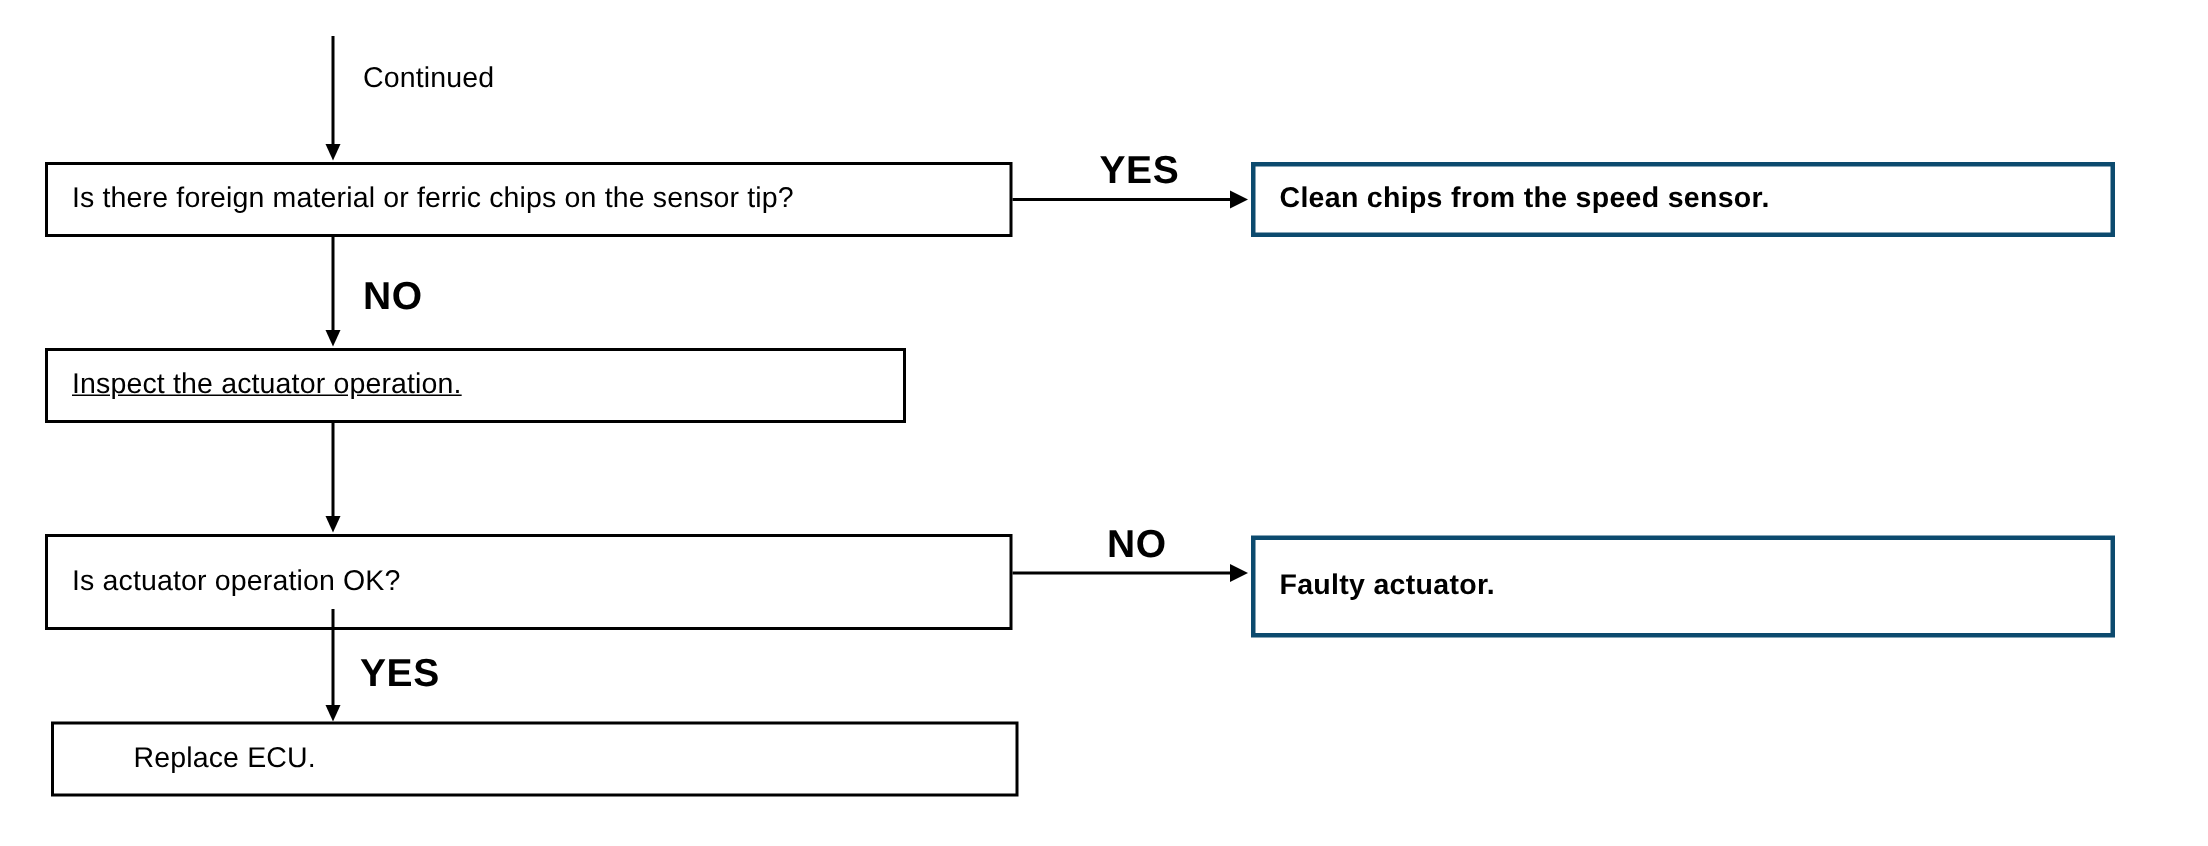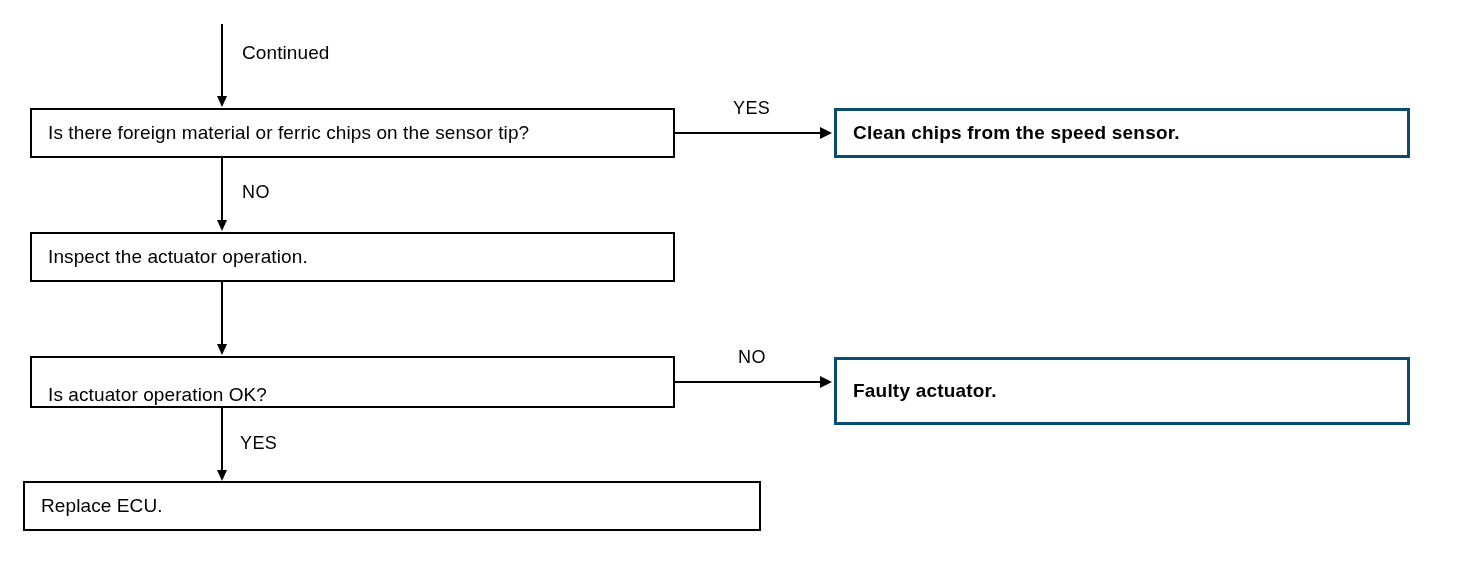--- a/index.html
+++ b/index.html
@@ -67,22 +67,22 @@
     width: 0;
     height: 0;
     border-top: 6px solid transparent;
     border-bottom: 6px solid transparent;
     border-left: 12px solid #000000;
   }
 
   
   .edge-label {
     position: absolute;
-    font-size: 18px;
-    font-weight: normal;
+    font-size: 26px;
+    font-weight: bold;
     color: #000000;
     white-space: nowrap;
     letter-spacing: 0.4px;
   }
   .flow-label {
     position: absolute;
     font-size: 19px;
     color: #000000;
     white-space: nowrap;
     letter-spacing: 0.1px;
@@ -106,40 +106,40 @@
   <div class="edge-label" style="left:733px; top:98px;">YES</div>
 
   <div class="box heavy" style="left:834px; top:108px; width:576px; height:50px;">
     <span class="box-text">Clean chips from the speed sensor.</span>
   </div>
 
   <div class="vline" style="left:221px; top:158px; height:64px;"></div>
   <div class="arrow-down" style="left:217px; top:220px;"></div>
   <div class="edge-label" style="left:242px; top:182px;">NO</div>
 
-  <div class="box" style="left:30px; top:232px; width:645px; height:50px;">
+  <div class="box" style="left:30px; top:232px; width:574px; height:50px;text-decoration:underline;">
     <span class="box-text">Inspect the actuator operation.</span>
   </div>
 
   <div class="vline" style="left:221px; top:282px; height:64px;"></div>
   <div class="arrow-down" style="left:217px; top:344px;"></div>
 
-  <div class="box" style="left:30px; top:356px; width:645px; height:52px;align-items:flex-end;">
+  <div class="box" style="left:30px; top:356px; width:645px; height:64px;">
     <span class="box-text">Is actuator operation OK?</span>
   </div>
 
   <div class="hline" style="left:675px; top:381px; width:147px;"></div>
   <div class="arrow-right" style="left:820px; top:376px;"></div>
   <div class="edge-label" style="left:738px; top:347px;">NO</div>
 
   <div class="box heavy" style="left:834px; top:357px; width:576px; height:68px;">
     <span class="box-text">Faulty actuator.</span>
   </div>
 
   <div class="vline" style="left:221px; top:406px; height:66px;"></div>
   <div class="arrow-down" style="left:217px; top:470px;"></div>
   <div class="edge-label" style="left:240px; top:433px;">YES</div>
 
-  <div class="box" style="left:23px; top:481px; width:738px; height:50px;">
+  <div class="box" style="left:34px; top:481px; width:645px; height:50px;padding-left:37px;">
     <span class="box-text">Replace ECU.</span>
   </div>
 
 </div>
 
 </body></html>

